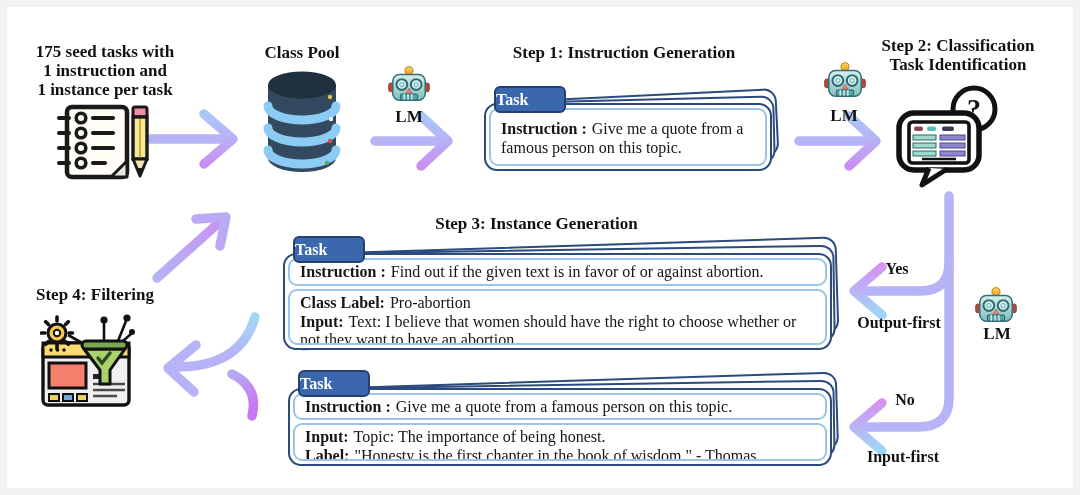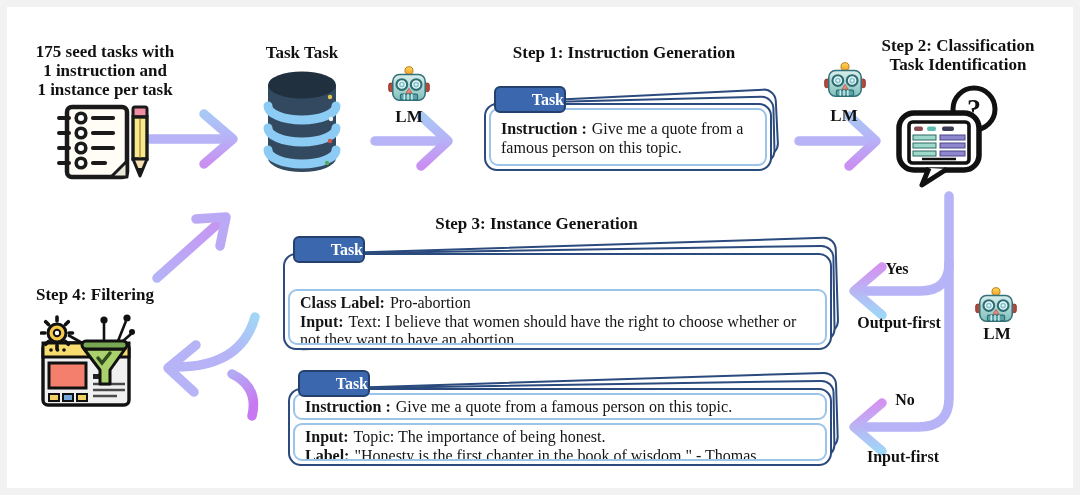--- a/index.html
+++ b/index.html
@@ -16,21 +16,21 @@
   
   .card{position:absolute;}
   .stack{position:absolute;border:2.2px solid #2b4a7d;border-radius:13px;background:#fff;box-sizing:border-box;}
   .stack.l1{transform:translate(3px,-4px) rotate(-0.9deg);}
   .stack.l2{transform:translate(6px,-8px) rotate(-1.8deg);}
   .card.small .stack.l1{transform:translate(3px,-4px) rotate(-1.4deg);}
   .card.small .stack.l2{transform:translate(6px,-8px) rotate(-2.8deg);}
   .stack.main{z-index:2;}
   .tab{
     position:absolute;z-index:3;background:#3a67ad;border:2px solid #24416e;border-radius:6px;
-    color:#fff;font-weight:bold;font-size:16px;text-align:right;line-height:23px;
+    color:#fff;font-weight:bold;font-size:16px;text-align:left;line-height:23px;
     width:68px;height:23px;left:10px;top:0;
   }
   .sec{
     position:absolute;left:3px;right:3px;border:2px solid #9cc3e8;border-radius:9px;
     background:#fff;box-sizing:border-box;padding:3px 10px 10px 10px;
     font-size:16px;line-height:18.6px;color:#151515;overflow:hidden;
   }
   .sec .lbl{font-weight:bold;margin-right:5px;}
   
   .icon{position:absolute;}
@@ -125,21 +125,21 @@
       <path d="M41,16 h20 M41,31 h20 M41,46 h20 M41,61 h12" stroke="#1a1a1a" stroke-width="4.2" stroke-linecap="round"></path>
       <path d="M59,75 L75,59 L75,75 Z" fill="#e8e8da" stroke="#1a1a1a" stroke-width="3" stroke-linejoin="round"></path>
       <rect x="81" y="5" width="14" height="10" rx="2" fill="#f08ea4" stroke="#1a1a1a" stroke-width="3"></rect>
       <rect x="81" y="15" width="14" height="42" fill="#f6e98e" stroke="#1a1a1a" stroke-width="3.4"></rect>
       <line x1="88" y1="17" x2="88" y2="56" stroke="#caa94e" stroke-width="2"></line>
       <path d="M81,57 h14 L88,74 Z" fill="#f6dfb2" stroke="#1a1a1a" stroke-width="3" stroke-linejoin="round"></path>
       <path d="M85.5,66 L88,74 L90.5,66 Z" fill="#1a1a1a"></path>
     </svg>
   </div>
 
-  <div class="abs hd" style="left:252px;top:43px;width:100px;">Task Task</div>
+  <div class="abs hd" style="left:252px;top:43px;width:100px;">Class Pool</div>
 
   <div class="icon" style="left:263px;top:66px;">
     <svg width="78" height="112" viewBox="0 0 78 112">
       <path d="M5,19 L5,92 A34,14 0 0 0 73,92 L73,19 Z" fill="#33495f"></path>
       <ellipse cx="39" cy="19" rx="34" ry="13.5" fill="#20303f"></ellipse>
       <path d="M5,40 A34,14 0 0 0 73,40" stroke="#8cccf4" stroke-width="9" fill="none" stroke-linecap="round"></path>
       <path d="M5,62 A34,14 0 0 0 73,62" stroke="#8cccf4" stroke-width="9" fill="none" stroke-linecap="round"></path>
       <path d="M5,84 A34,14 0 0 0 73,84" stroke="#8cccf4" stroke-width="9" fill="none" stroke-linecap="round"></path>
       <circle cx="67" cy="31" r="2.2" fill="#e2c44d"></circle>
         <circle cx="68" cy="53" r="2.2" fill="#f2f2f2"></circle>
@@ -277,20 +277,23 @@
         <span class="lbl">Instruction :</span><span>Give me a quote from a famous person on this topic.</span>
       </div>
     </div>
     <div class="tab">Task</div>
   </div>
 
   <div class="card" style="left:283px;top:236px;width:554px;height:118px;">
     <div class="stack l2" style="left:0;top:17px;width:549px;height:97px;"></div>
     <div class="stack l1" style="left:0;top:17px;width:549px;height:97px;"></div>
     <div class="stack main" style="left:0;top:17px;width:549px;height:97px;">
+      <div class="sec" style="top:3px;height:28px;">
+        <span class="lbl">Instruction :</span><span>Find out if the given text is in favor of or against abortion.</span>
+      </div>
       <div class="sec" style="top:34px;bottom:3px;">
         <div><span class="lbl">Class Label:</span><span>Pro-abortion</span></div>
         <div><span class="lbl">Input:</span><span>Text: I believe that women should have the right to choose whether or not they want to have an abortion.</span></div>
       </div>
     </div>
     <div class="tab">Task</div>
   </div>
 
   <div class="card" style="left:288px;top:370px;width:550px;height:112px;">
     <div class="stack l2" style="left:0;top:18px;width:544px;height:78px;"></div>

